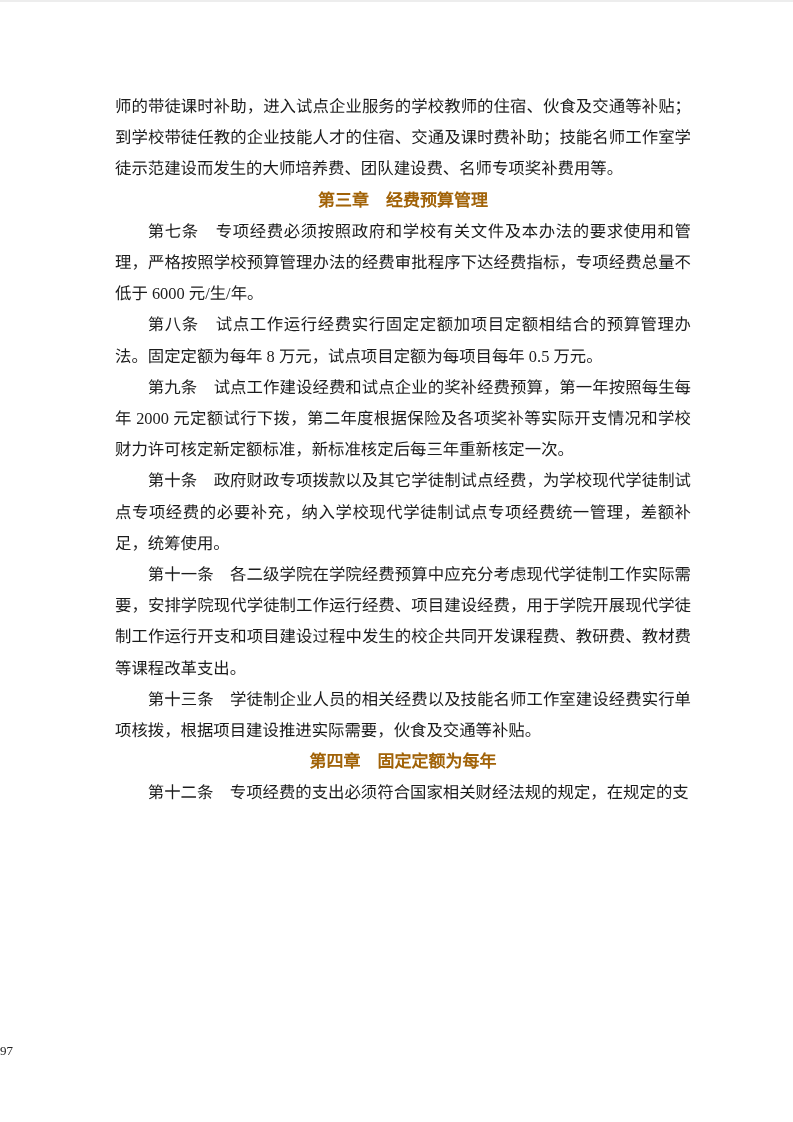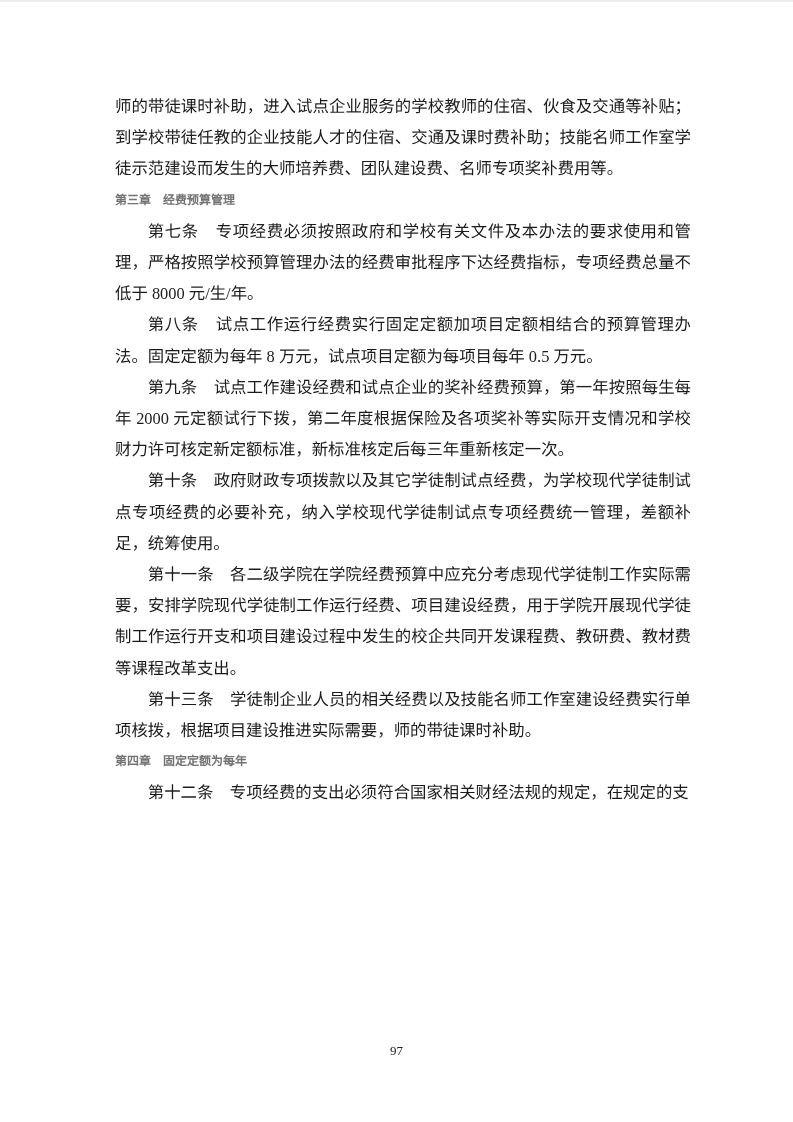--- a/index.html
+++ b/index.html
@@ -29,61 +29,61 @@
   }
   .content p.para {
     margin: 0;
     text-indent: 2em;
   }
   .content p.para.no-indent {
     text-indent: 0;
   }
   .content h2.chapter {
     margin: 0;
-    font-size: 12px;
+    font-size: 17px;
     font-weight: 700;
     line-height: 31.2px;
-    text-align: left;
+    text-align: center;
     text-indent: 0;
-    color: #737373;
+    color: #a16207;
   }
   .page-footer {
     position: absolute;
     left: 0;
     top: 1041px;
     width: 100%;
-    text-align: center;
+    text-align: left;
     font-size: 13px;
     line-height: 16px;
     color: #222222;
   }
 </style>
 </head>
 <body>
 
 <div class="page">
 
   <main class="content">
     <p class="para no-indent">师的带徒课时补助，进入试点企业服务的学校教师的住宿、伙食及交通等补贴；到学校带徒任教的企业技能人才的住宿、交通及课时费补助；技能名师工作室学徒示范建设而发生的大师培养费、团队建设费、名师专项奖补费用等。</p>
 
 
     <h2 class="chapter">第三章　经费预算管理</h2>
 
-    <p class="para">第七条　专项经费必须按照政府和学校有关文件及本办法的要求使用和管理，严格按照学校预算管理办法的经费审批程序下达经费指标，专项经费总量不低于 8000 元/生/年。</p>
+    <p class="para">第七条　专项经费必须按照政府和学校有关文件及本办法的要求使用和管理，严格按照学校预算管理办法的经费审批程序下达经费指标，专项经费总量不低于 6000 元/生/年。</p>
 
     <p class="para">第八条　试点工作运行经费实行固定定额加项目定额相结合的预算管理办法。固定定额为每年 8 万元，试点项目定额为每项目每年 0.5 万元。</p>
 
     <p class="para">第九条　试点工作建设经费和试点企业的奖补经费预算，第一年按照每生每年 2000 元定额试行下拨，第二年度根据保险及各项奖补等实际开支情况和学校财力许可核定新定额标准，新标准核定后每三年重新核定一次。</p>
 
     <p class="para">第十条　政府财政专项拨款以及其它学徒制试点经费，为学校现代学徒制试点专项经费的必要补充，纳入学校现代学徒制试点专项经费统一管理，差额补足，统筹使用。</p>
 
     <p class="para">第十一条　各二级学院在学院经费预算中应充分考虑现代学徒制工作实际需要，安排学院现代学徒制工作运行经费、项目建设经费，用于学院开展现代学徒制工作运行开支和项目建设过程中发生的校企共同开发课程费、教研费、教材费等课程改革支出。</p>
 
 
-    <p class="para">第十三条　学徒制企业人员的相关经费以及技能名师工作室建设经费实行单项核拨，根据项目建设推进实际需要，师的带徒课时补助。</p>
+    <p class="para">第十三条　学徒制企业人员的相关经费以及技能名师工作室建设经费实行单项核拨，根据项目建设推进实际需要，伙食及交通等补贴。</p>
 
     <h2 class="chapter">第四章　固定定额为每年</h2>
 
     <p class="para">第十二条　专项经费的支出必须符合国家相关财经法规的规定，在规定的支</p>
   </main>
 
   <footer class="page-footer">
     <span>97</span>
   </footer>
 

